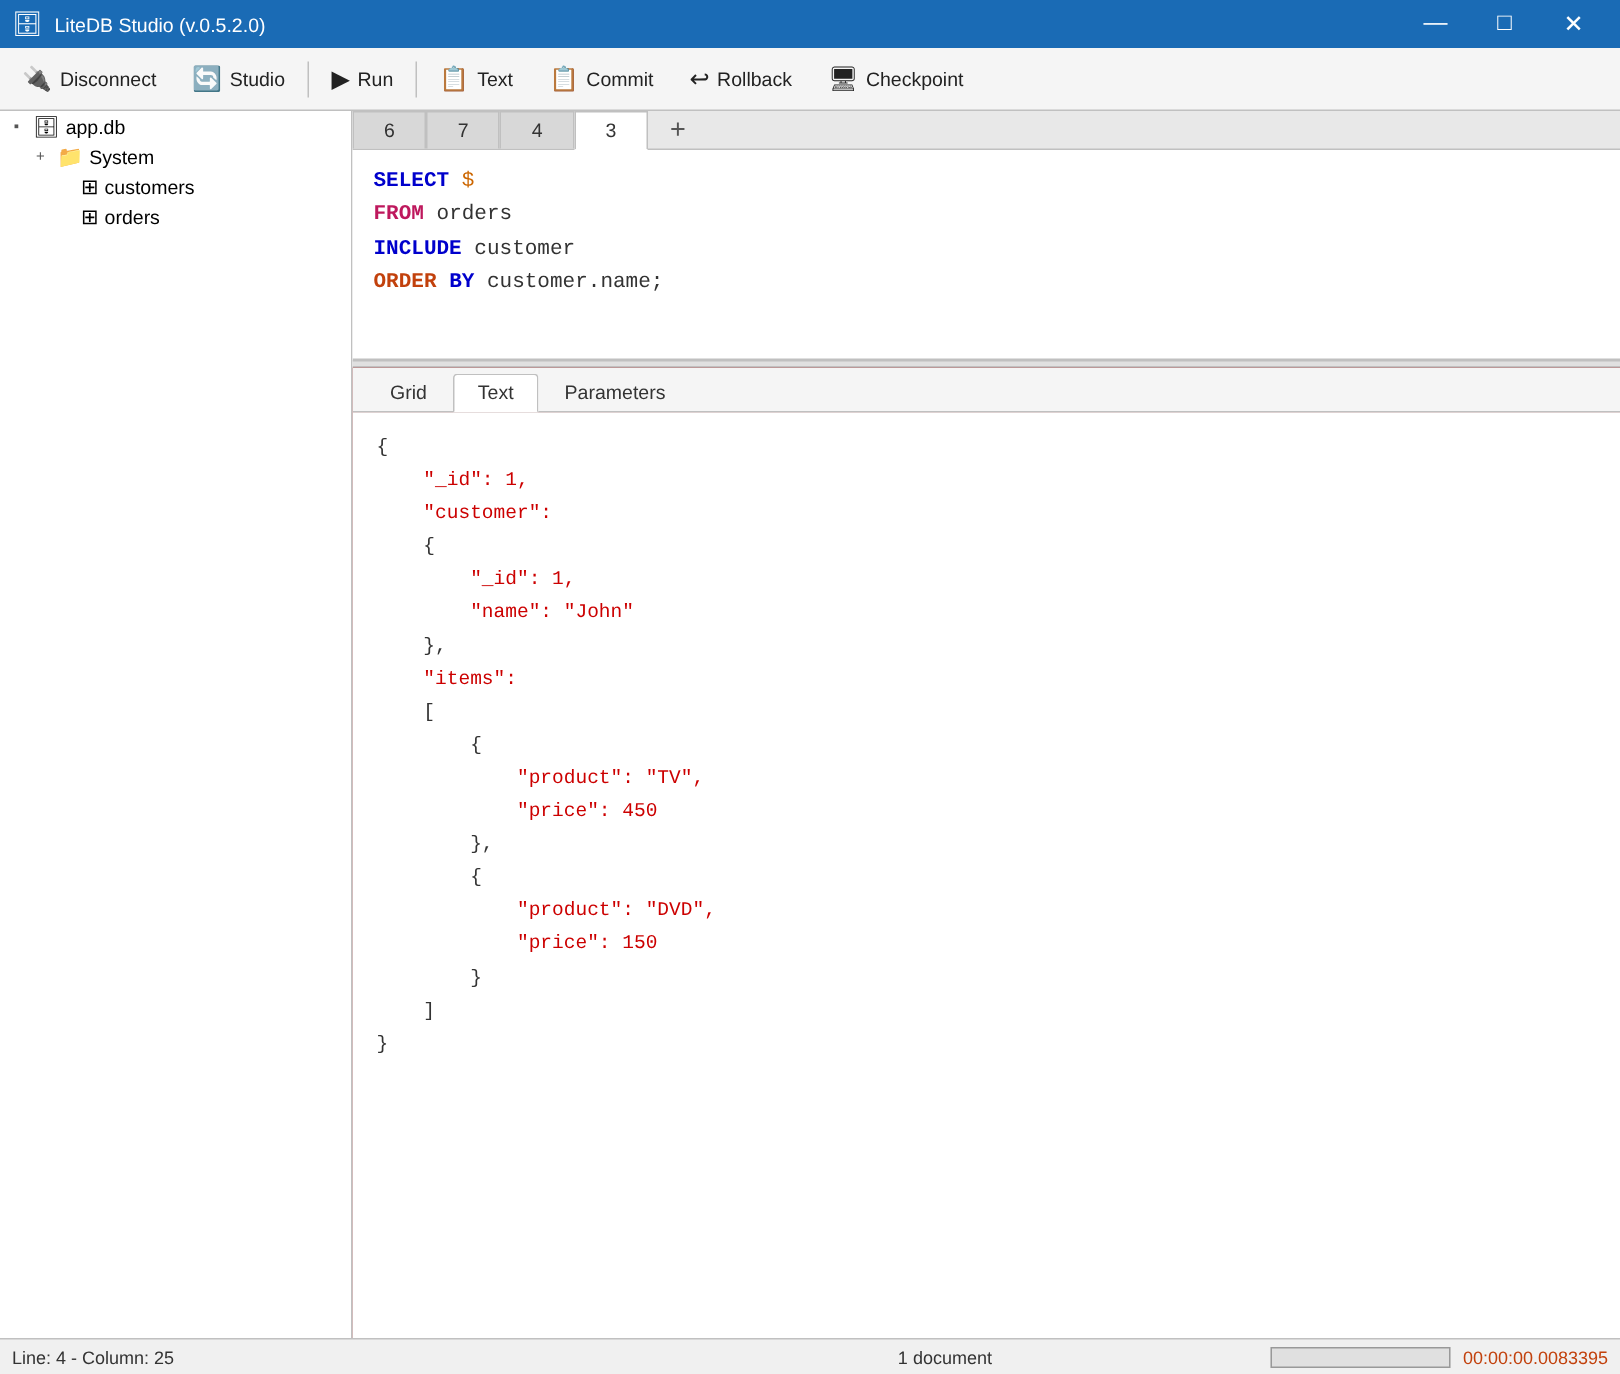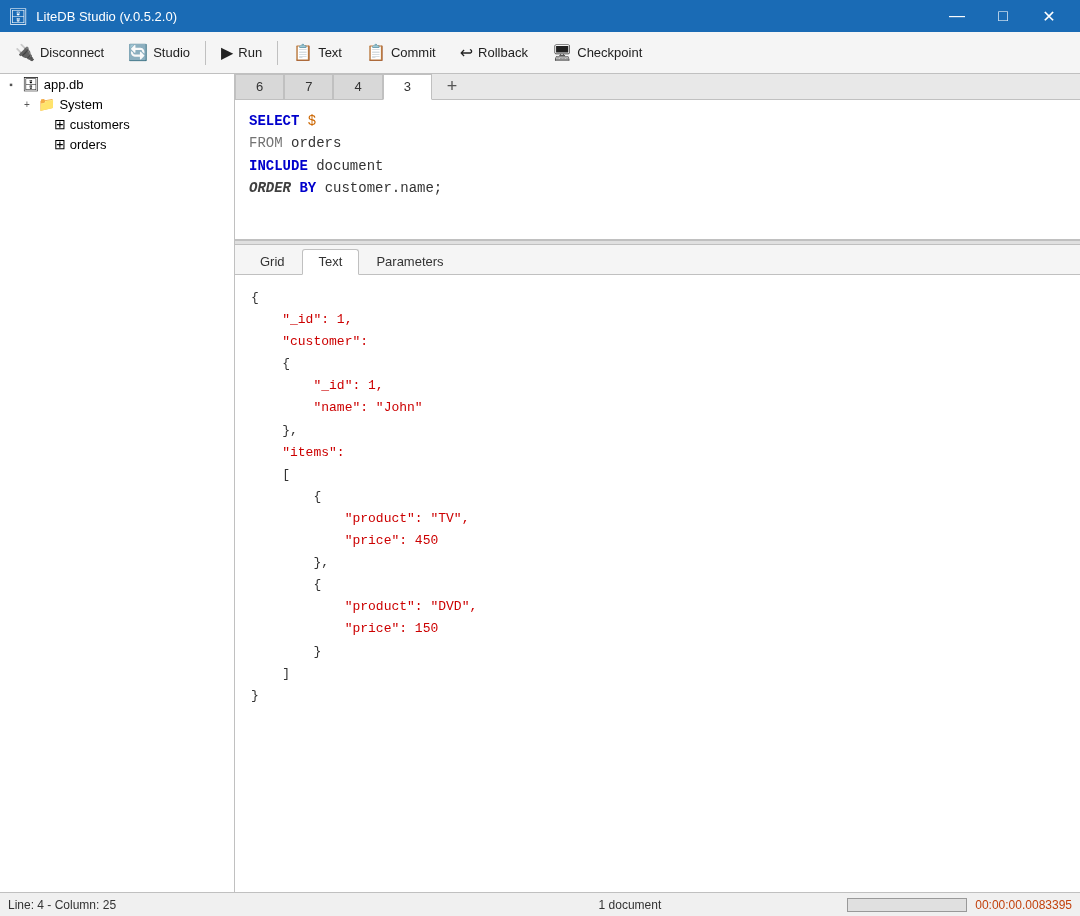--- a/index.html
+++ b/index.html
@@ -133,23 +133,23 @@
       background: white;
       border-bottom: 1px solid #c0c0c0;
       padding: 10px 14px;
       font-family: 'Consolas', 'Courier New', monospace;
       font-size: 14px;
       line-height: 1.6;
       min-height: 140px;
       flex-shrink: 0;
     }
     .kw-select { color: #0000cc; font-weight: bold; }
-    .kw-from { color: #737373; font-weight: normal; }
+    .kw-from { color: #be185d; font-weight: bold; }
     .kw-include { color: #0000cc; font-weight: bold; }
-    .kw-order { color: #404040; font-weight: bold; font-style: italic; }
+    .kw-order { color: #c2410c; font-weight: bold; }
     .kw-by { color: #0000cc; font-weight: bold; }
     .code-plain { color: #333; }
     .code-dollar { color: #cc6600; }
 
     
     .resize-handle {
       height: 5px;
       background: #e0e0e0;
       border-top: 1px solid #c0c0c0;
       border-bottom: 1px solid #c0c0c0;
@@ -323,21 +323,21 @@
         <span class="kw-select">SELECT</span>
         <span class="code-dollar"> $</span>
       </div>
       <div>
         <span style="color:#888;">    </span>
         <span class="kw-from">FROM</span>
         <span class="code-plain"> orders</span>
       </div>
       <div>
         <span class="kw-include">INCLUDE</span>
-        <span class="code-plain"> document</span>
+        <span class="code-plain"> customer</span>
       </div>
       <div>
         <span style="color:#888;">    </span>
         <span class="kw-order">ORDER</span>
         <span class="kw-by"> BY</span>
         <span class="code-plain"> customer.name;</span>
       </div>
     </div>
 
     <div class="resize-handle"></div>

